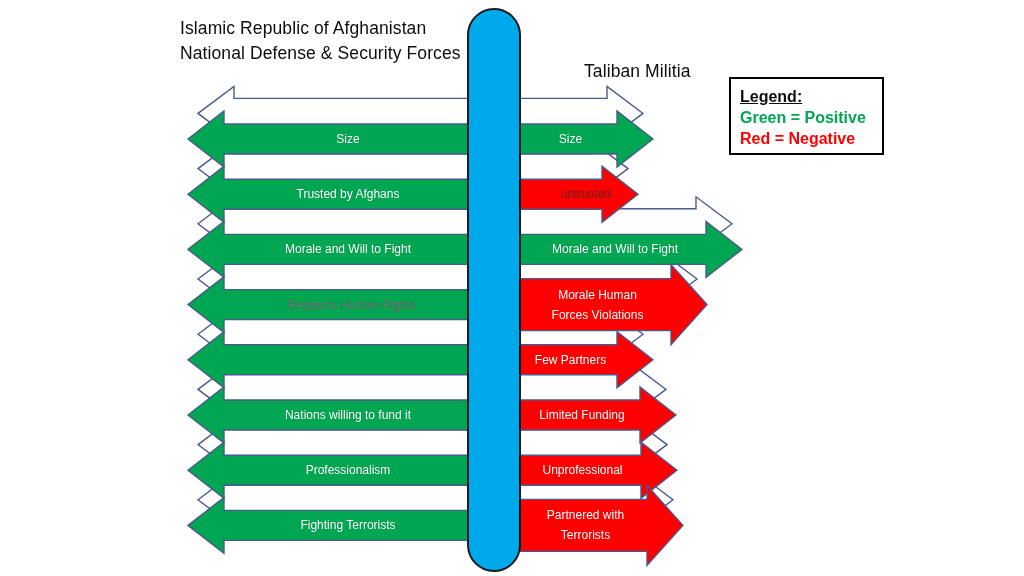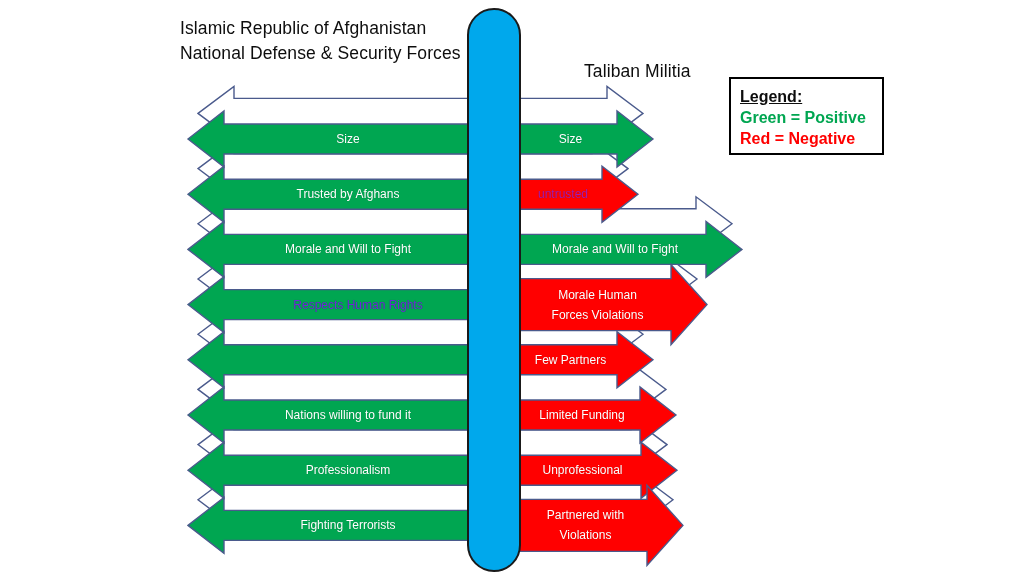--- a/index.html
+++ b/index.html
@@ -132,32 +132,32 @@
         <path d="M 683 525.4000000000001 L 647 565.4000000000001 L 647 551.4000000000001 L 516 551.4000000000001 L 516 499.4000000000001 L 647 499.4000000000001 L 647 485.4000000000001 Z" fill="#FF0000" stroke="#4A5A8C" stroke-width="1.4" stroke-linejoin="miter"></path>
       </svg>
     </div>
 
   <div id="center-pill"></div>
 
   <div class="arrow-layer" id="label-layer">
       <div class="arrow-label" style="left: 198px; top: 113px; width: 300px; height: 52px; color: rgb(255, 255, 255);"><span>Size</span></div>
       <div class="arrow-label" style="left: 500px; top: 113px; width: 141px; height: 52px; color: rgb(255, 255, 255);"><span>Size</span></div>
       <div class="arrow-label" style="left: 198px; top: 168.2px; width: 300px; height: 52px; color: rgb(255, 255, 255);"><span>Trusted by Afghans</span></div>
-      <div class="arrow-label" style="left: 500px; top: 168.2px; width: 126px; height: 52px; color: #a21caf;"><span>untrusted</span></div>
+      <div class="arrow-label" style="left: 523px; top: 168.2px; width: 126px; height: 52px; color: #7f1d1d;"><span>untrusted</span></div>
       <div class="arrow-label" style="left: 198px; top: 223.4px; width: 300px; height: 52px; color: rgb(255, 255, 255);"><span>Morale and Will to Fight</span></div>
       <div class="arrow-label" style="left: 500px; top: 223.4px; width: 230px; height: 52px; color: rgb(255, 255, 255);"><span>Morale and Will to Fight</span></div>
-      <div class="arrow-label" style="left: 208px; top: 278.6px; width: 300px; height: 52px; color: #6d28d9;"><span>Respects Human Rights</span></div>
+      <div class="arrow-label" style="left: 202px; top: 278.6px; width: 300px; height: 52px; color: #737373;"><span>Respects Human Rights</span></div>
       <div class="arrow-label" style="left: 500px; top: 278.6px; width: 195px; height: 52px; color: rgb(255, 255, 255);"><span>Morale Human</span><span>Forces Violations</span></div>
       <div class="arrow-label" style="left: 500px; top: 333.8px; width: 141px; height: 52px; color: rgb(255, 255, 255);"><span>Few Partners</span></div>
       <div class="arrow-label" style="left: 198px; top: 389px; width: 300px; height: 52px; color: rgb(255, 255, 255);"><span>Nations willing to fund it</span></div>
       <div class="arrow-label" style="left: 500px; top: 389px; width: 164px; height: 52px; color: rgb(255, 255, 255);"><span>Limited Funding</span></div>
       <div class="arrow-label" style="left: 198px; top: 444.2px; width: 300px; height: 52px; color: rgb(255, 255, 255);"><span>Professionalism</span></div>
       <div class="arrow-label" style="left: 500px; top: 444.2px; width: 165px; height: 52px; color: rgb(255, 255, 255);"><span>Unprofessional</span></div>
       <div class="arrow-label" style="left: 198px; top: 499.4px; width: 300px; height: 52px; color: rgb(255, 255, 255);"><span>Fighting Terrorists</span></div>
-      <div class="arrow-label" style="left: 500px; top: 499.4px; width: 171px; height: 52px; color: rgb(255, 255, 255);"><span>Partnered with</span><span>Violations</span></div>
+      <div class="arrow-label" style="left: 500px; top: 499.4px; width: 171px; height: 52px; color: rgb(255, 255, 255);"><span>Partnered with</span><span>Terrorists</span></div>
     </div>
 
   <div id="legend">
     <div class="legend-line" id="legend-title">Legend:</div>
     <div class="legend-line" id="legend-green">Green = Positive</div>
     <div class="legend-line" id="legend-red">Red = Negative</div>
   </div>
 
 </div>
 

